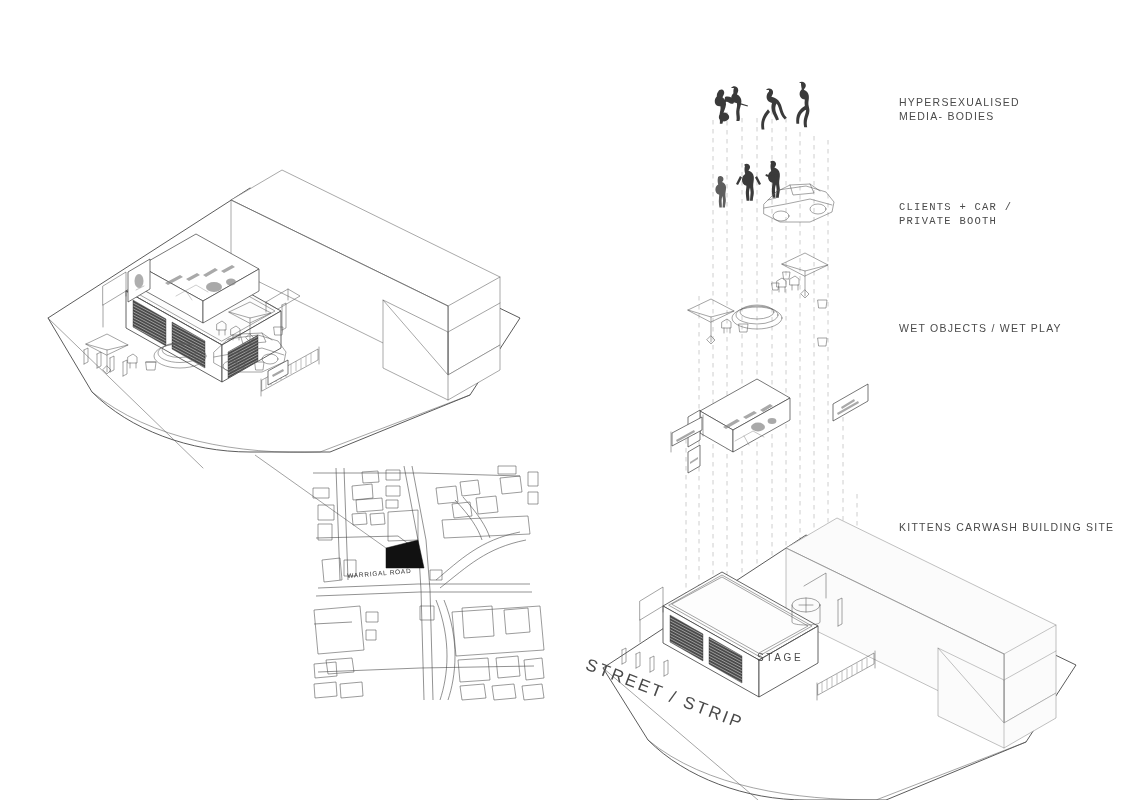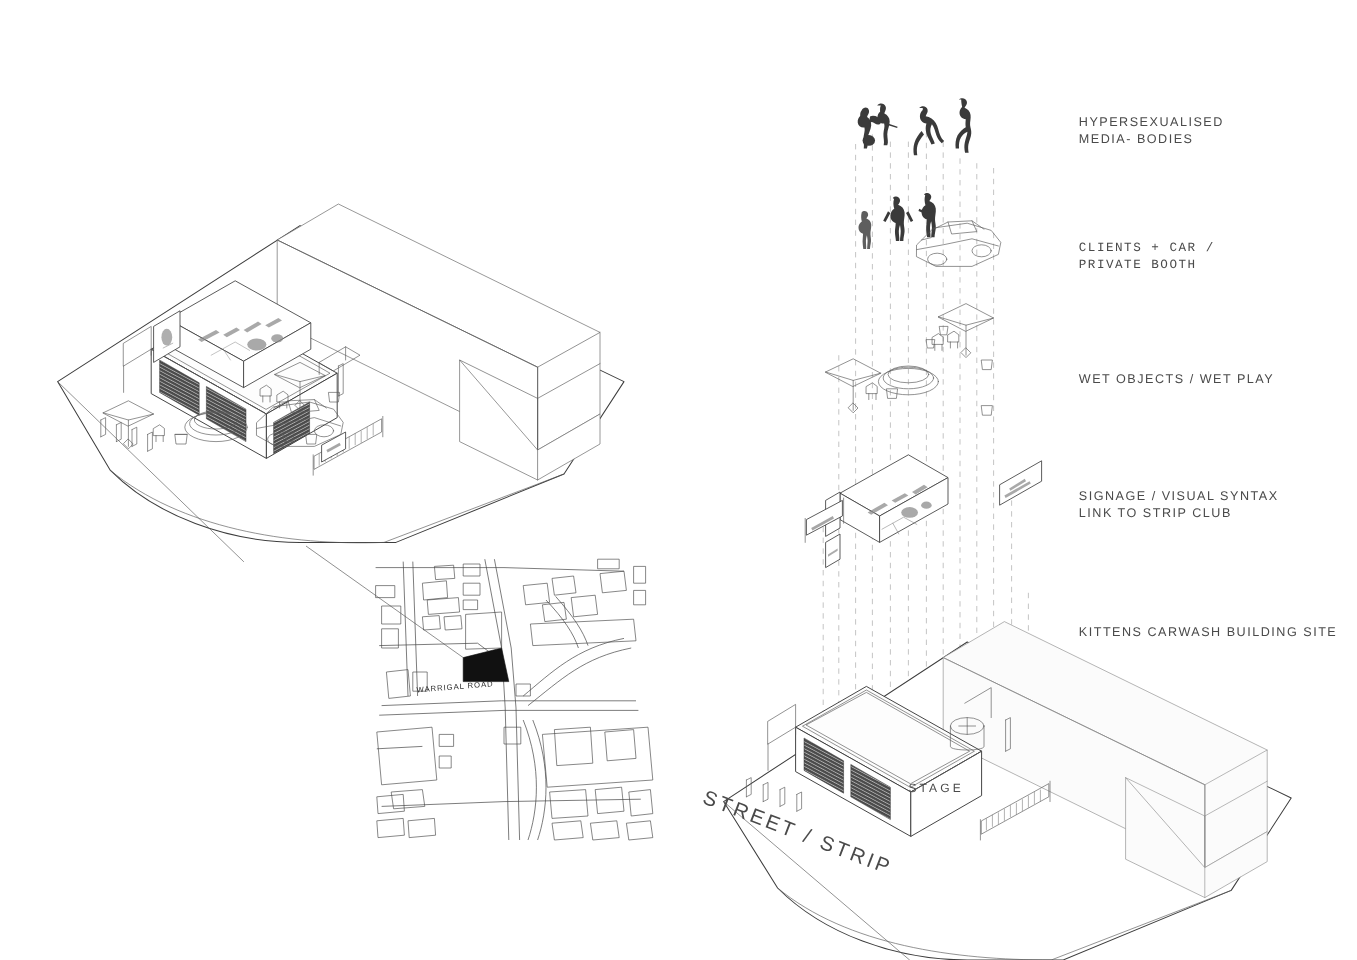--- a/index.html
+++ b/index.html
@@ -570,24 +570,22 @@
     </g>
   </g>
 </svg>
 
 <div class="callout" style="left:899px;top:95px;">HYPERSEXUALISED
 MEDIA- BODIES</div>
 
 <div class="callout" style="left:899px;top:200px;font-family:Liberation Mono, monospace;">CLIENTS + CAR /
 PRIVATE BOOTH</div>
 
-<div class="callout" style="left:899px;top:309px;">WET OBJECTS / WET PLAY</div>
-
-<div class="callout" style="left:899px;top:407px;">SIGNAGE / VISUAL SYNTAX
-LINK TO STRIP CLUB</div>
+<div class="callout" style="left:899px;top:321px;">WET OBJECTS / WET PLAY</div>
+
 
 <div class="callout" style="left:899px;top:520px;">KITTENS CARWASH BUILDING SITE</div>
 
 <div class="ground-label" id="label-street">STREET / STRIP</div>
 
 <div class="ground-label" id="label-stage">STAGE</div>
 
 <div class="ground-label" id="label-warrigal">WARRIGAL ROAD</div>
 
 </div>

